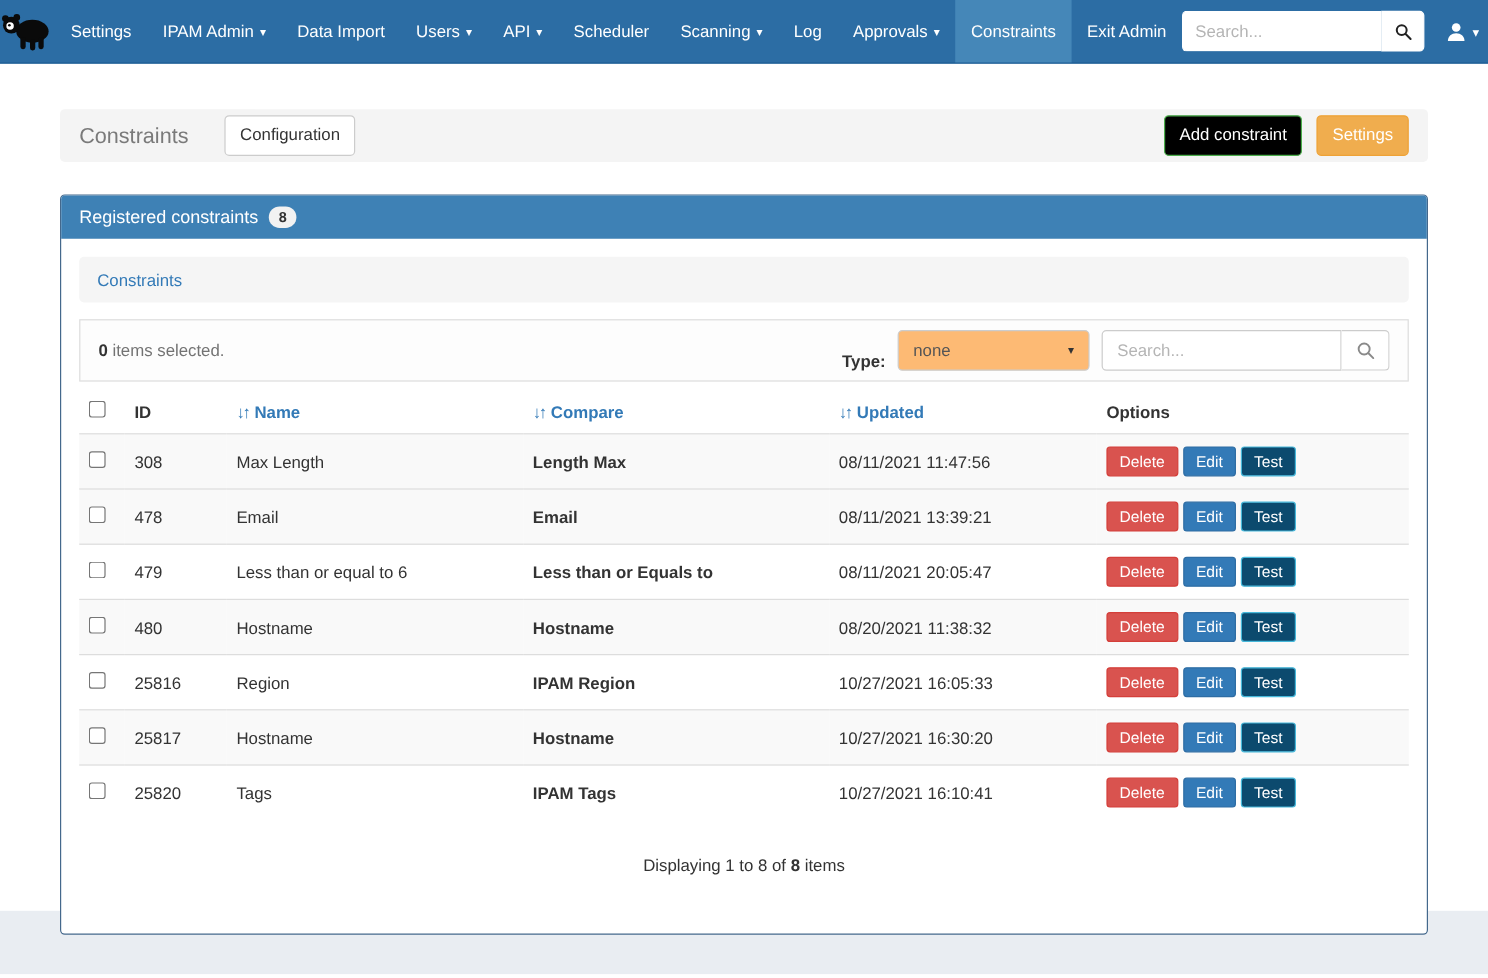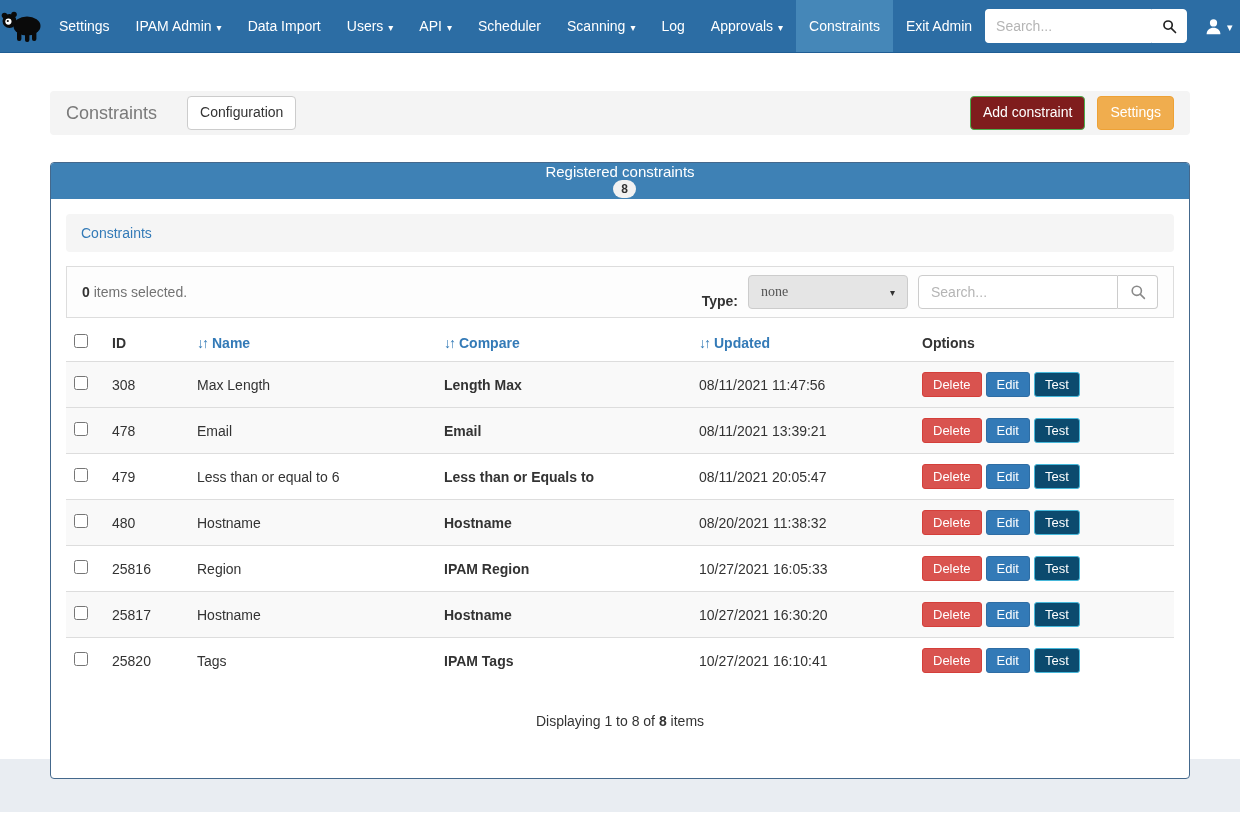--- a/index.html
+++ b/index.html
@@ -28,47 +28,47 @@
   .user-menu { display:flex; align-items:center; margin-left:8px; cursor:pointer; }
   .user-menu .caret { font-size:11px; }
 
   
   .page-header { margin:38px 50px 0; height:44px; background:#f4f4f4; border-radius:4px;
                  display:flex; align-items:center; padding:0 16px; }
   .page-title { font-size:18px; color:#7a7a7a; margin-right:30px; }
   .btn { font-size:14px; padding:6px 12px; border-radius:4px; border:1px solid transparent; cursor:pointer;
          font-family:inherit; line-height:1.42; }
   .btn-default { background:#fff; border-color:#ccc; color:#333; }
-  .btn-success { background:#7f1d1d; border-color:#4cae4c; color:#fff; }
+  .btn-success { background:#000000; border-color:#4cae4c; color:#fff; }
   .btn-warning { background:#f0ad4e; border-color:#eea236; color:#fff; }
   .header-spacer { flex:1; }
   .header-actions { display:flex; gap:12px; }
 
   
   .panel { position:relative; z-index:1; margin:27px 50px 0; height:617px; background:#fff;
            border:1px solid #44688c; border-radius:4px; }
   .panel-heading { height:36px; background:#3e81b5; color:#fff; display:flex; align-items:center;
-                   padding:0 15px; border-radius:3px 3px 0 0; font-size:15px;flex-direction:column; }
+                   padding:0 15px; border-radius:3px 3px 0 0; font-size:15px; }
   .badge { margin-left:9px; background:#f2f2f2; color:#333; font-size:12px; font-weight:bold;
            border-radius:10px; padding:3px 8px; line-height:1; }
   .panel-body { padding:15px; }
 
   .subtab-bar { height:38px; background:#f5f5f5; border-radius:4px; display:flex; align-items:center;
                 padding:0 15px; margin-bottom:14px; }
   .subtab-bar a { color:#337ab7; font-size:14px; text-decoration:none; cursor:pointer; }
 
   .toolbar { border:1px solid #ddd; height:52px; display:flex; align-items:center; justify-content:space-between;
              padding:0 15px; background:#fdfdfd; margin-bottom:6px; }
   .selected-info { font-size:14px; color:#737373; }
   .selected-info b { color:#333; }
   .toolbar-right { display:flex; align-items:flex-end; }
   .type-label { font-weight:bold; font-size:14px; color:#333; margin-right:10px; }
-  .select-box { width:160px; height:34px; border:1px solid #ccc; border-radius:4px; background:#e5e5e5;
+  .select-box { width:160px; height:34px; border:1px solid #ccc; border-radius:4px; background:#fdba74;
                 display:flex; align-items:center; justify-content:space-between; padding:0 12px;
-                color:#555; font-size:14px; margin-right:10px; cursor:pointer;font-family:Liberation Serif, serif; }
+                color:#555; font-size:14px; margin-right:10px; cursor:pointer; }
   .select-box .sel-caret { color:#333; font-size:10px; }
   .search-group { display:flex; }
   .search-group input { width:200px; height:34px; border:1px solid #ccc; border-radius:4px 0 0 4px;
                         padding:0 12px; font-size:14px; color:#555; outline:none; }
   .search-group input::placeholder { color:#b5b5b5; }
   .search-group button { width:40px; height:34px; border:1px solid #ccc; border-left:none; background:#fff;
                          border-radius:0 4px 4px 0; color:#8a8a8a; display:flex; align-items:center;
                          justify-content:center; cursor:pointer; }
 
   

